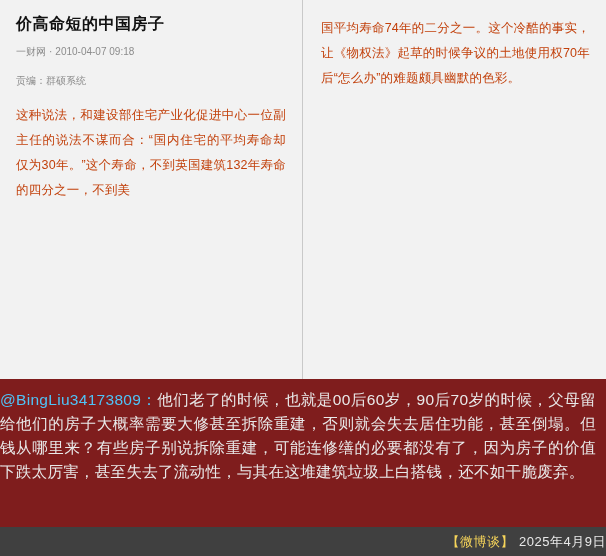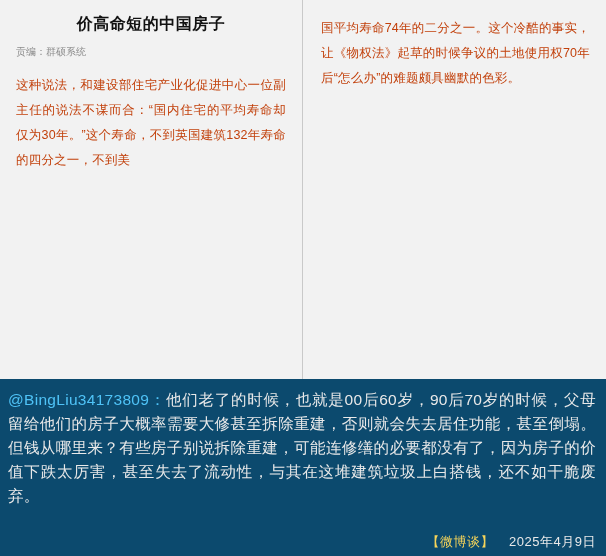--- a/index.html
+++ b/index.html
@@ -46,36 +46,35 @@
     padding: 14px 16px 10px 18px;
   }
 
   .headline {
     font-size: 16px;
     font-weight: bold;
     color: #111;
     letter-spacing: 0.5px;
     margin: 0 0 9px 0;
     line-height: 1.3;
-    text-align: center;
   }
   .byline {
     font-size: 10px;
     color: #8c8c8c;
     line-height: 1.55;
     margin: 0;
   }
   .byline .sep {
     padding: 0 3px;
   }
   .source {
     font-size: 10px;
     color: #8c8c8c;
     line-height: 1.55;
-    margin: 8px 0 14px 0;
+    margin: 14px 0 14px 0;
   }
   .para {
     font-size: 12.5px;
     color: #c2410c;
     line-height: 2.0;
     margin: 0 0 15px 0;
     text-align: justify;
     text-justify: inter-ideograph;
     letter-spacing: 0.2px;
   }
@@ -83,23 +82,23 @@
     margin-top: 2px;
   }
 
   
   .comment {
     position: absolute;
     left: 0;
     top: 379px;
     width: 606px;
     height: 148px;
-    background: #0c4a6e;
+    background: #7f1d1d;
     box-sizing: border-box;
-    padding: 9px 10px 0 8px;
+    padding: 9px 10px 0 0;
   }
   .comment-text {
     font-size: 15.5px;
     line-height: 1.55;
     color: #e9e9e9;
     text-align: justify;
     text-justify: inter-ideograph;
     margin: 0;
     letter-spacing: 0.3px;
   }
@@ -107,48 +106,50 @@
     color: #4fc3f7;
   }
 
   
   .footer {
     position: absolute;
     left: 0;
     bottom: 0;
     width: 606px;
     height: 29px;
-    background: #0c4a6e;
+    background: #404040;
     display: flex;
     align-items: center;
     justify-content: flex-end;
-    padding-right: 10px;
     box-sizing: border-box;
   }
   .footer-tag {
     font-size: 13px;
     color: #f6d45a;
     letter-spacing: 0.5px;
   }
   .footer-date {
     font-size: 13px;
     color: #e9e9e9;
-    margin-left: 15px;
+    margin-left: 5px;
     letter-spacing: 0.5px;
   }
 </style>
 </head>
 <body>
 
 <div class="page">
 
   <div class="article">
 
     <div class="col col-left">
       <h1 class="headline">价高命短的中国房子</h1>
+      <p class="byline">
+        <span>一财网</span><span class="sep">·</span><span>2010-04-07 09:18</span>
+      </p>
       <p class="source">
         <span>贡编：</span><span>群硕系统</span>
       </p>
       <p class="para">这种说法，和建设部住宅产业化促进中心一位副主任的说法不谋而合：“国内住宅的平均寿命却仅为30年。”这个寿命，不到英国建筑132年寿命的四分之一，不到美</p>
     </div>
 
     <div class="col col-right">
       <p class="para">国平均寿命74年的二分之一。这个冷酷的事实，让《物权法》起草的时候争议的土地使用权70年后“怎么办”的难题颇具幽默的色彩。</p>
     </div>
 

